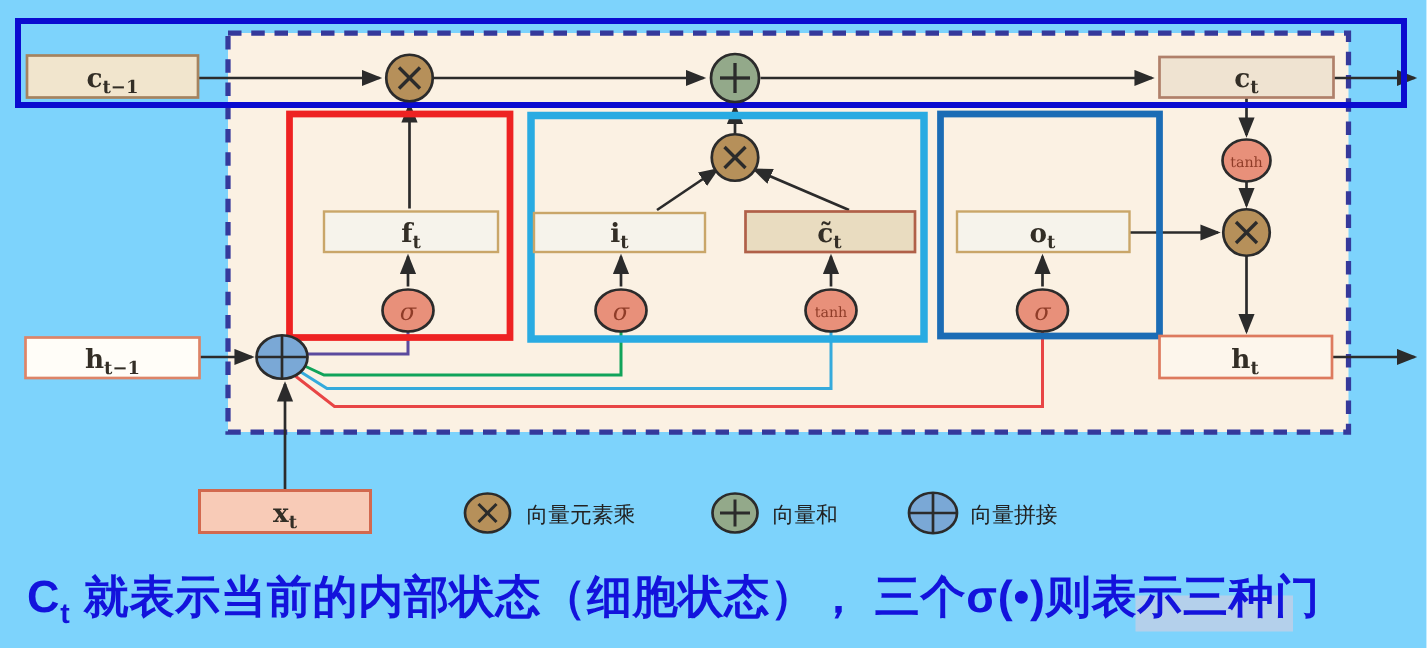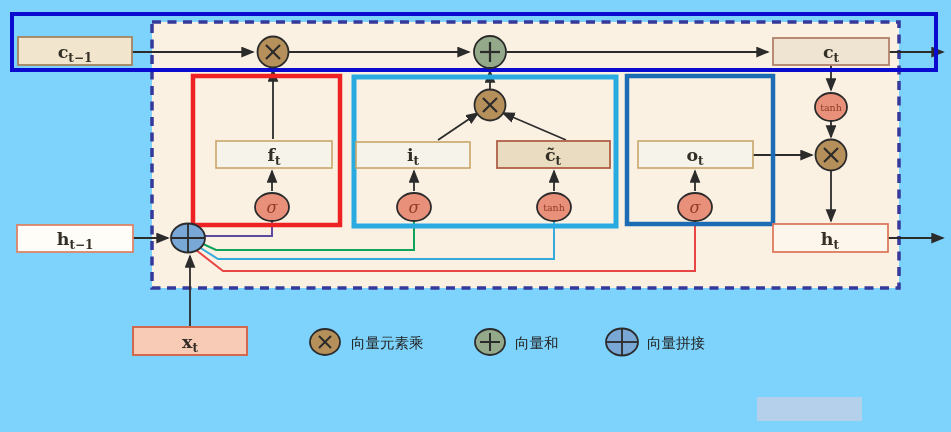--- a/index.html
+++ b/index.html
@@ -158,13 +158,14 @@
       <ellipse cx="622" cy="342" rx="16" ry="13.5" fill="#7aa8d6" stroke-width="1.8"></ellipse>
       <line x1="606" y1="342" x2="638" y2="342" stroke-width="1.8"></line>
       <line x1="622" y1="328.5" x2="622" y2="355.5" stroke-width="1.8"></line>
     </g>
     <text x="647" y="348" class="legendlab" font-size="14.5">向量拼接</text>
   </g>
 </svg>
 
 <div class="watermark"></div>
 
+<div class="caption"><span>C</span><sub>t</sub><span> 就表示当前的内部状态（细胞状态）， 三个σ(•)则表示三种门</span></div>
 </div>
 
 </body></html>

